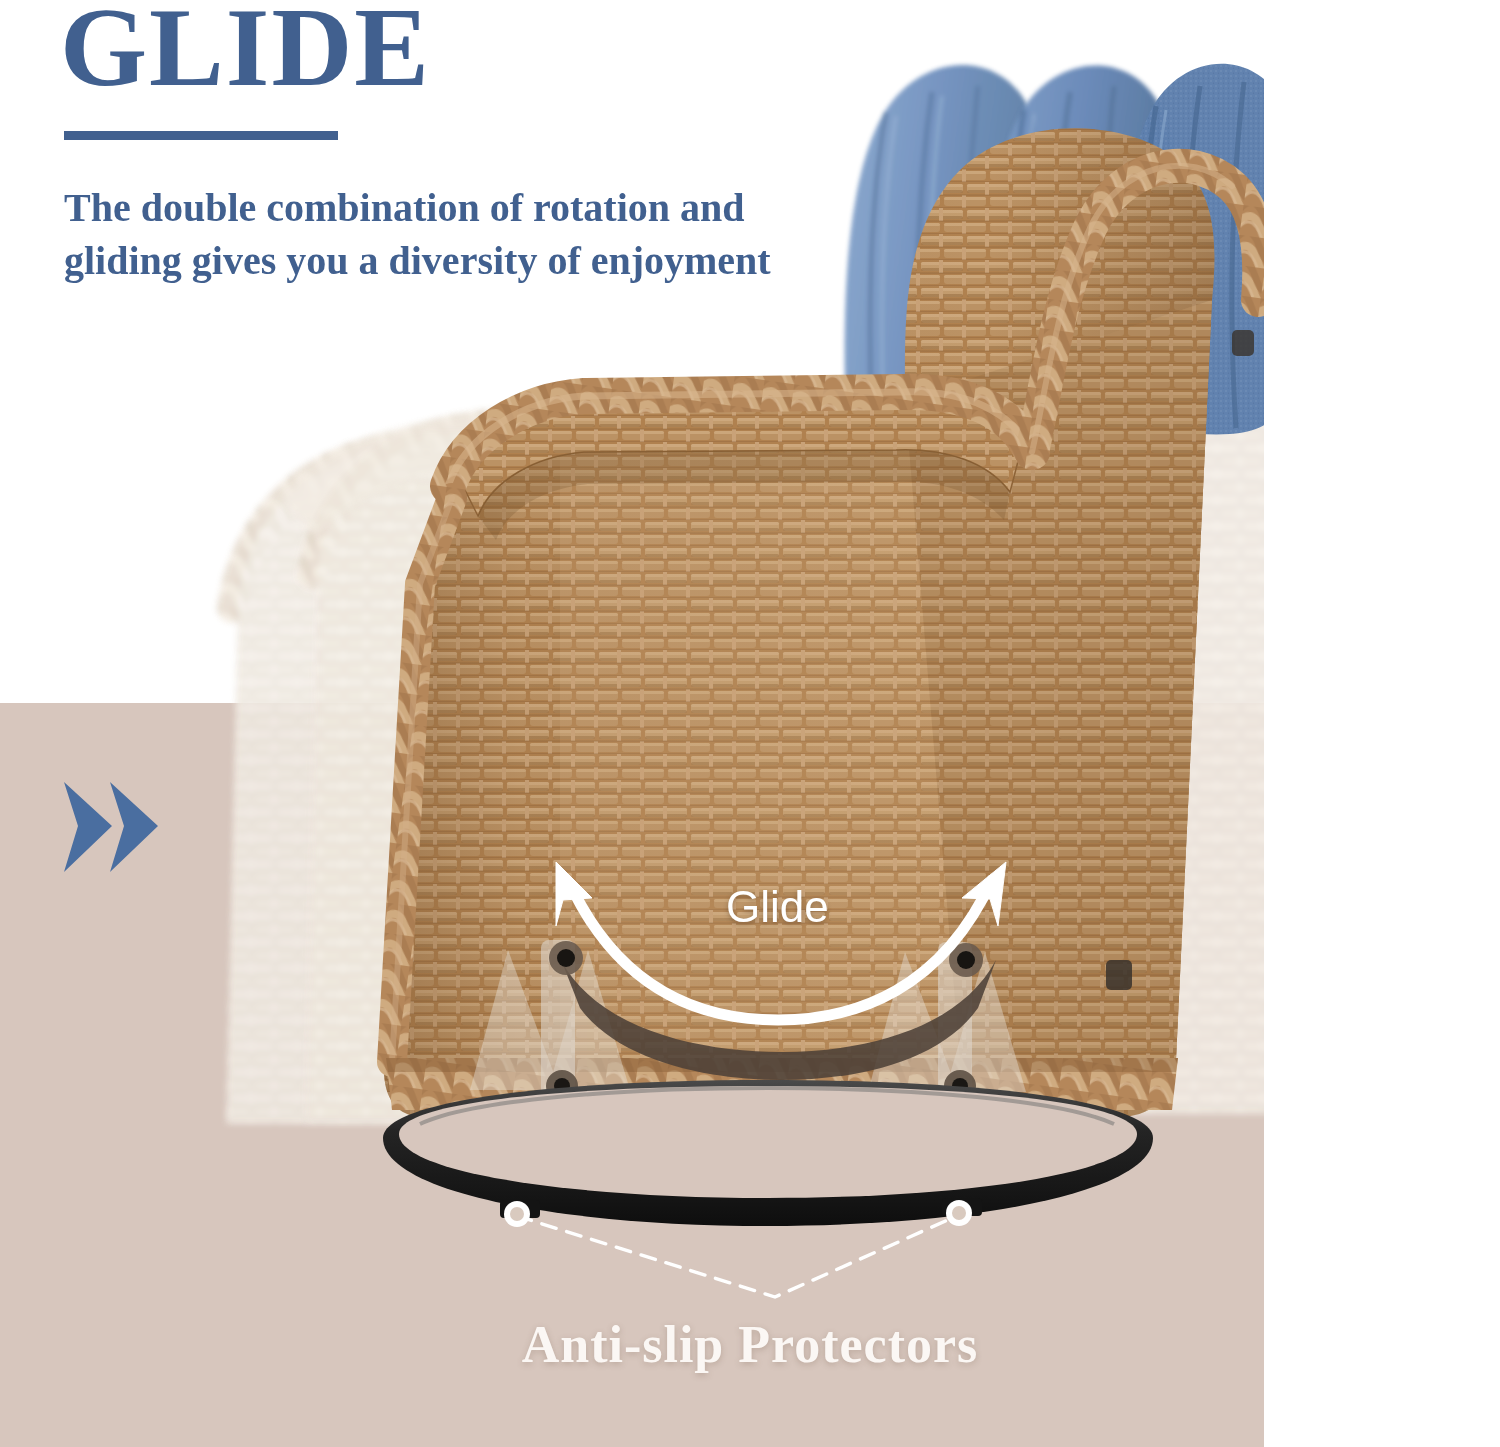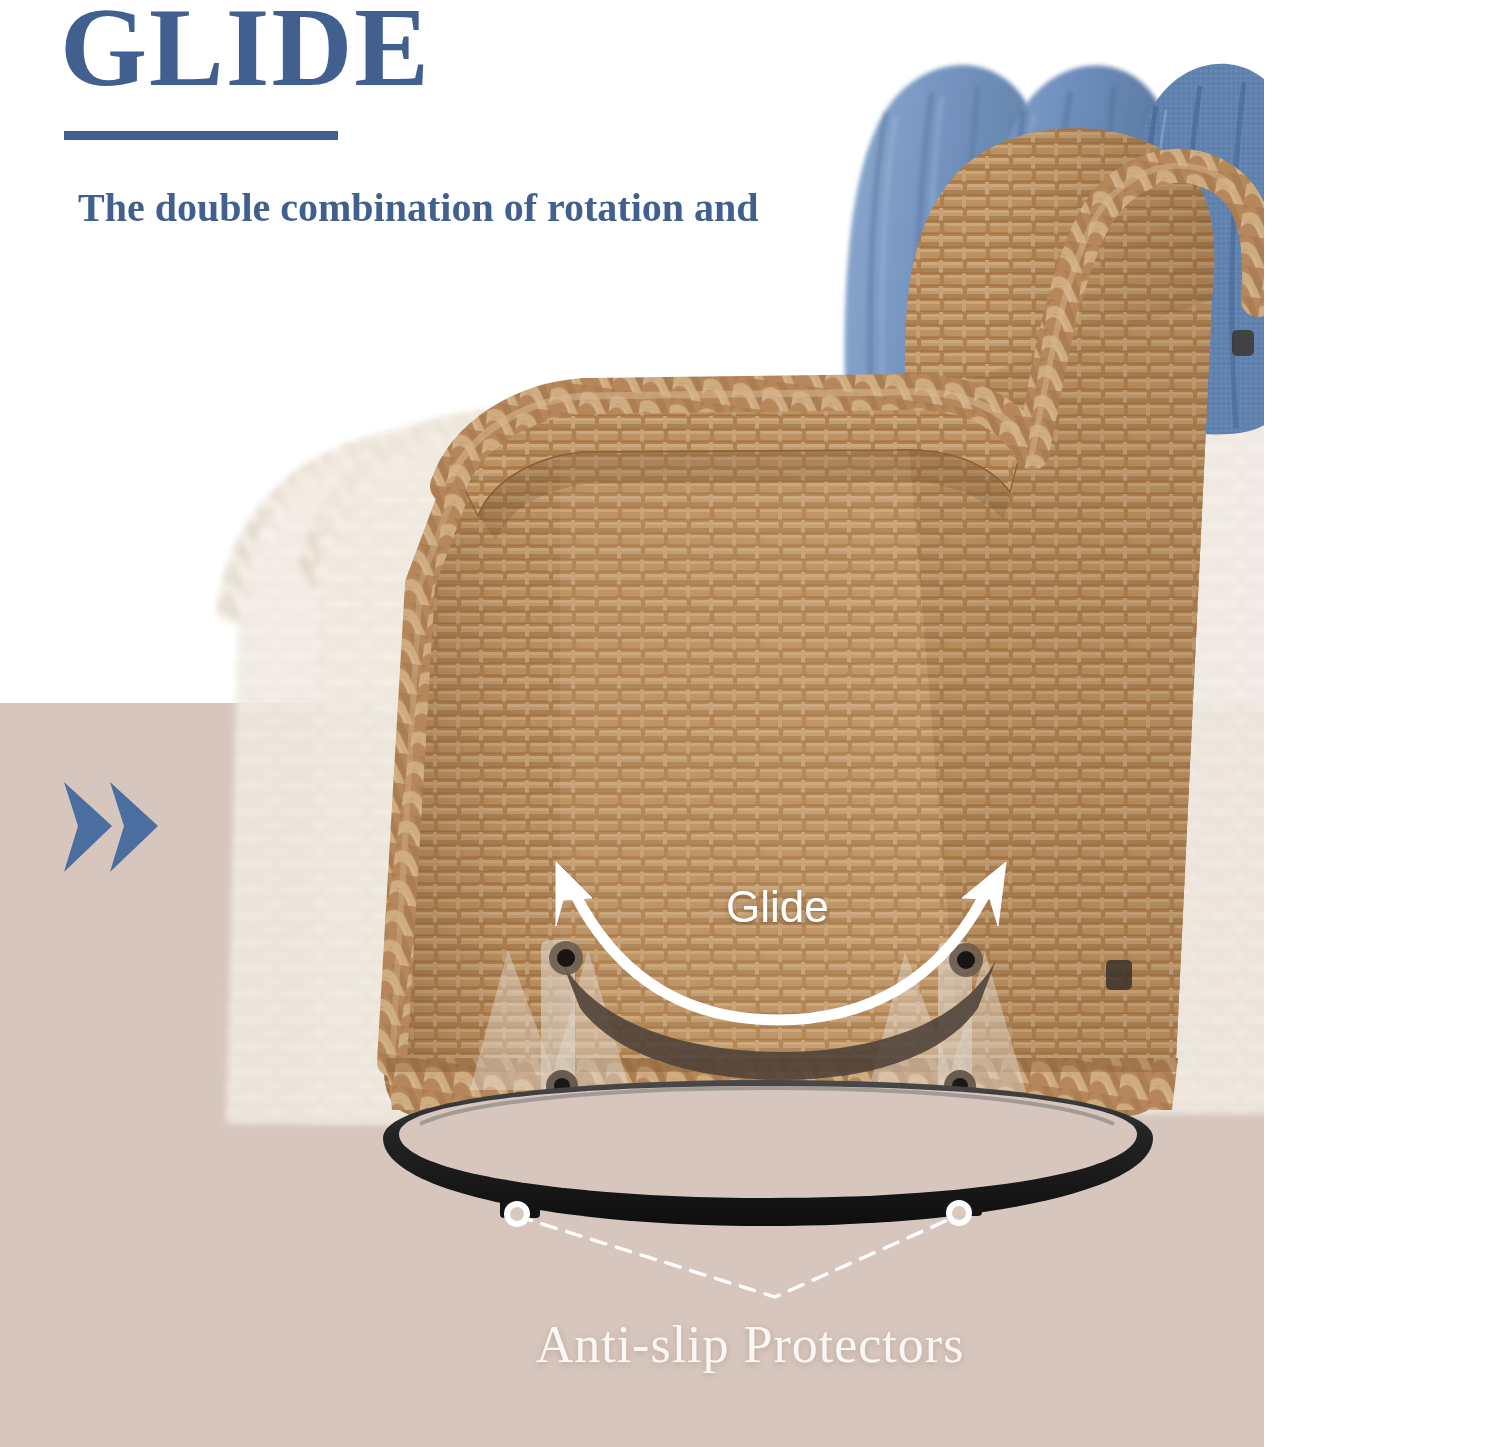--- a/index.html
+++ b/index.html
@@ -41,21 +41,20 @@
     background:#41608f;
   }
   .subtitle{
     position:absolute; left:64px; top:182px;
     width:860px;
     font-family:"Liberation Serif", serif;
     font-weight:700;
     font-size:40px;
     line-height:1.32;
     color:#41608f;
-    margin-left:14px;
   }
 
   
   .chev-group{ position:absolute; }
   .chev-left{ left:58px; top:772px; }
   .chev-right{ left:1352px; top:772px; }
 
   
   .chair-wrap{
     position:absolute; left:0; top:0; width:1500px; height:1447px;
@@ -73,21 +72,21 @@
     text-shadow:0 2px 5px rgba(60,40,25,.35);
     white-space:nowrap;
   }
 
   
   .caption{
     position:absolute;
     left:0; top:1315px; width:1500px;
     text-align:center;
     font-family:"Liberation Serif", serif;
-    font-weight:400;
+    font-weight:700;
     font-size:52px;
     letter-spacing:1px;
     color:#fbf7f4;
     text-shadow:0 2px 6px rgba(110,85,70,.28);
   }
 </style>
 </head>
 <body>
 
 <div id="stage">
@@ -466,20 +465,21 @@
         <circle cx="959" cy="1213" r="13" fill="#ffffff"></circle>
         <circle cx="959" cy="1213" r="7" fill="#d9cabf"></circle>
       </g>
     </g>
   </svg>
 
   <div class="title">GLIDE</div>
   <div class="rule"></div>
   <div class="subtitle">
     <div>The double combination of rotation and</div>
+    <div>gliding gives you a diversity of enjoyment</div>
   </div>
 
   <svg class="chev-group chev-left" width="120" height="110" viewBox="0 0 120 110" xmlns="http://www.w3.org/2000/svg">
     <path d="M6 10 L 54 54 L 6 100 L 20 54 Z" fill="#4a6ea0"></path>
     <path d="M52 10 L 100 54 L 52 100 L 66 54 Z" fill="#4a6ea0"></path>
   </svg>
 
   <svg class="chev-group chev-right" width="120" height="110" viewBox="0 0 120 110" xmlns="http://www.w3.org/2000/svg">
     <path d="M114 10 L 66 54 L 114 100 L 100 54 Z" fill="#4a6ea0"></path>
     <path d="M68 10 L 20 54 L 68 100 L 54 54 Z" fill="#4a6ea0"></path>

